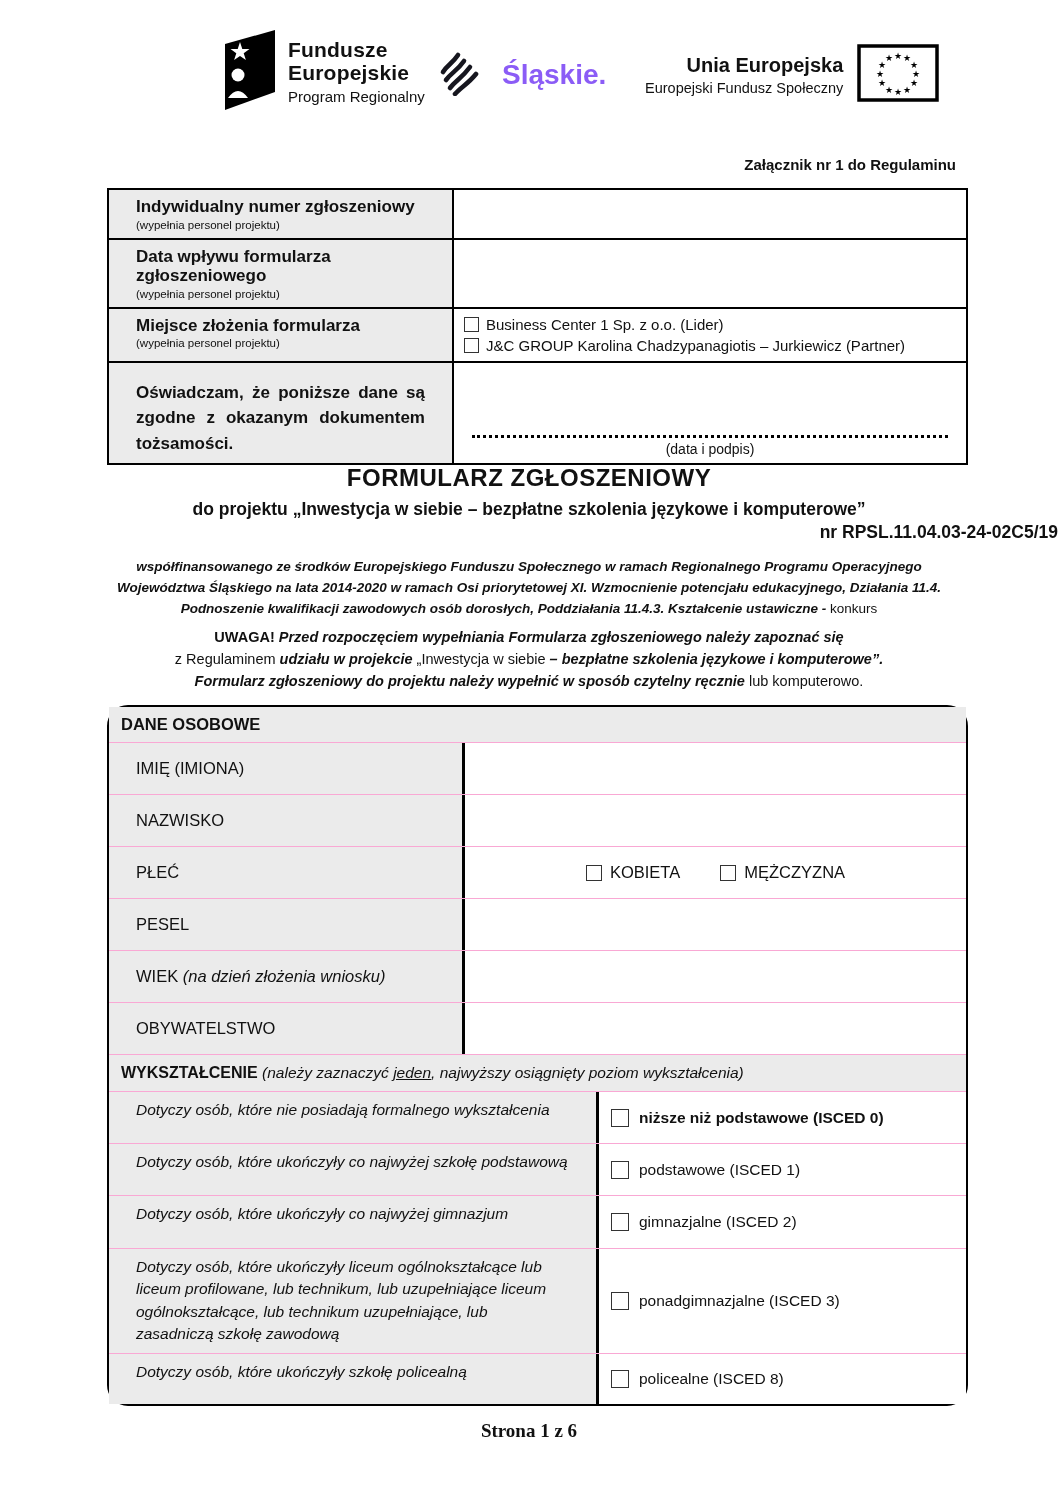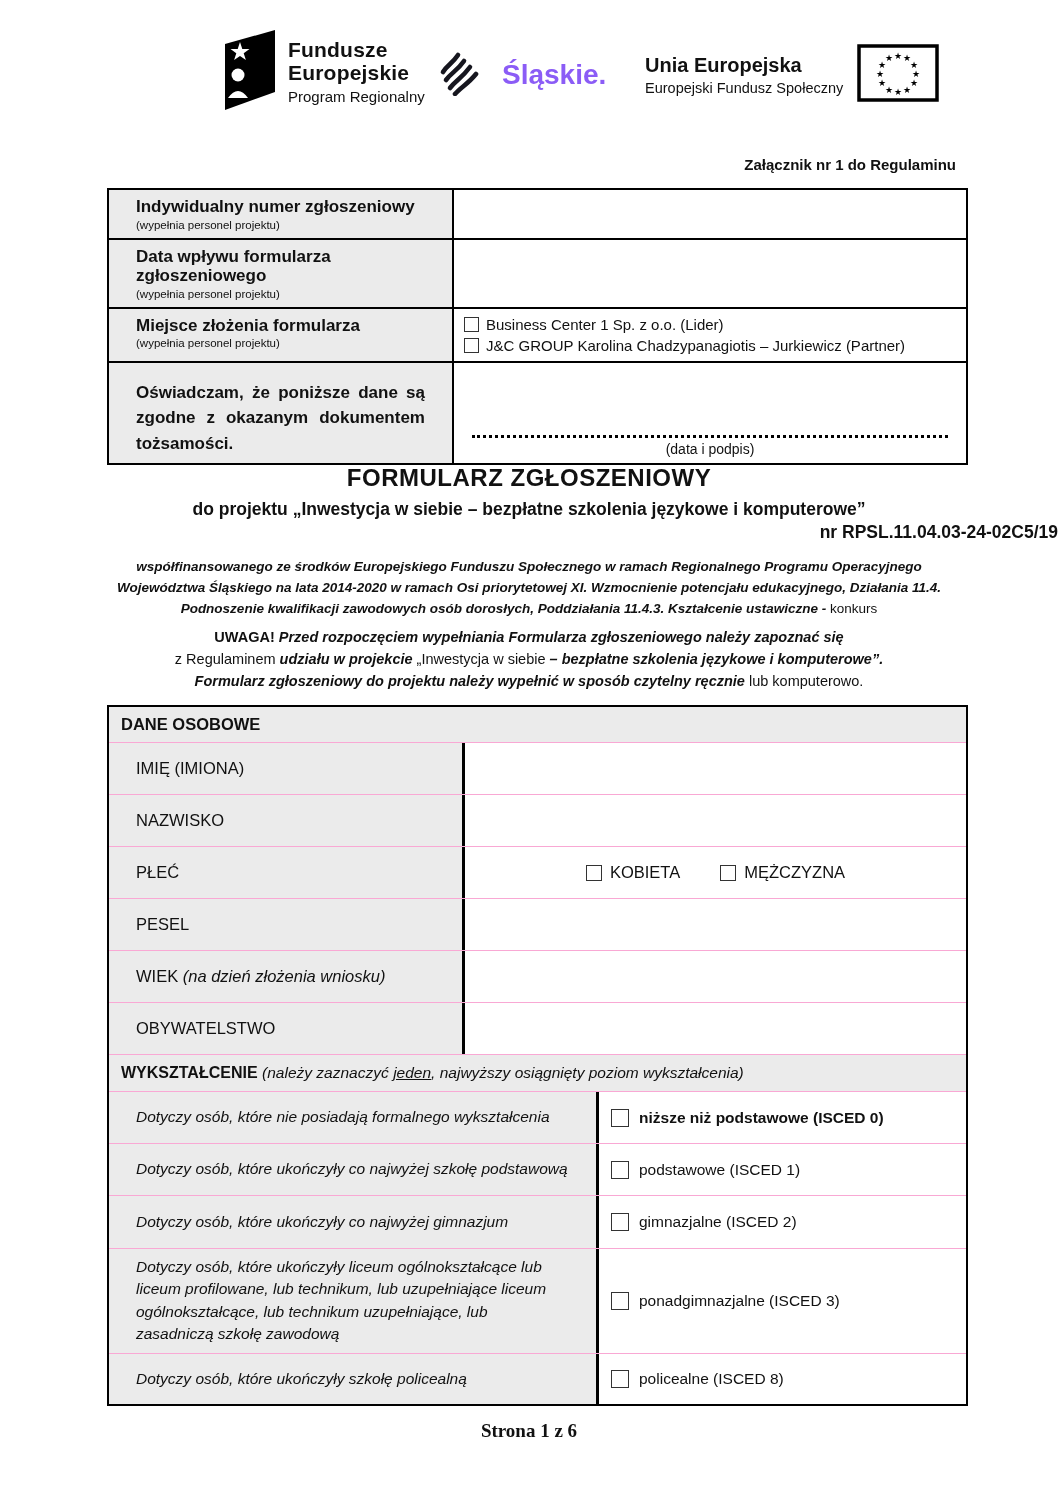--- a/index.html
+++ b/index.html
@@ -7,21 +7,21 @@
   .page { position:relative; width:1058px; height:1497px; margin:0 auto; background:#ffffff; overflow:hidden; }
 
   
   .logo-block { position:absolute; display:flex; align-items:center; }
   .fe-logo { left:222px; top:28px; gap:10px; }
   .fe-text .l1, .fe-text .l2 { font-size:21px; font-weight:700; line-height:1.08; letter-spacing:.2px; }
   .fe-text .l3 { font-size:15px; margin-top:4px; }
   .sl-logo { left:438px; top:50px; gap:12px; }
   .sl-name { font-size:28px; font-weight:700; color:#8b5cf6; }
   .ue-logo { left:645px; top:44px; gap:14px; }
-  .ue-text { text-align:left; }
+  .ue-text { text-align:right; }
   .ue-text .l1 { font-size:20px; font-weight:700; }
   .ue-text .l2 { font-size:14.5px; margin-top:3px; }
 
   .attachment-note { position:absolute; top:156px; right:102px; font-size:15px; font-weight:700; }
 
   
   .tbl { position:absolute; left:107px; width:861px; border:2px solid #000; background:#fff; }
   .trow { display:flex; border-top:2px solid #000; }
   .trow:first-child { border-top:none; }
   .cell-l { background:#ebebeb; border-right:2px solid #000; padding:7px 27px; }
@@ -53,35 +53,35 @@
   .title-number { position:absolute; top:522px; left:0; width:100%; text-align:right; font-size:17.5px; font-weight:700; }
 
   .financing { position:absolute; top:557px; left:50%; transform:translateX(-50%); width:842px; text-align:center; font-size:13.5px; font-weight:700; font-style:italic; line-height:1.55; }
   .financing .plain { font-style:normal; font-weight:400; }
 
   .warning { position:absolute; top:627px; left:0; width:100%; text-align:center; font-size:14.5px; line-height:1.5; }
   .bi { font-weight:700; font-style:italic; }
   .b { font-weight:700; }
 
   
-  .main-tbl { top:705px; }
+  .main-tbl { top:705px;border-radius:21px; }
   .main-tbl .trow { border-top:1px solid #f9a8d4; }
   .main-tbl .trow:first-child { border-top:none; }
   .sec-hdr { background:#ebebeb; padding:8px 12px; font-size:16.5px; font-weight:700; }
   .field-row .cell-l { width:356px; border-right:3px solid #000; display:flex; align-items:center; }
   .field-lbl { font-size:16.5px; }
   .field-note { font-style:italic; }
   .frow { min-height:52px; }
   .plec-opts { display:flex; align-items:center; justify-content:center; gap:40px; height:100%; font-size:16.5px; }
   .plec-opt { display:flex; align-items:center; }
 
   .edu-hdr { font-size:16px; padding:9px 12px; }
   .edu-hdr .it { font-weight:400; font-style:italic; font-size:15.5px; }
   .edu-hdr .u { text-decoration:underline; }
-  .edu-row .cell-l { width:490px; border-right:3px solid #000; display:flex; align-items:center; }
+  .edu-row .cell-l { width:490px; border-right:3px solid #000; display:flex; align-items:flex-start; }
   .edu-cond { font-style:italic; font-size:15.5px; line-height:1.45; }
   .edu-opt { display:flex; align-items:center; padding:6px 12px; font-size:15.5px; height:100%; }
   .erow1 { min-height:52px; } .erow2 { min-height:52px; } .erow3 { min-height:53px; }
   .erow4 { min-height:95px; } .erow5 { min-height:51px; }
   .opt-bold { font-weight:700; }
 
   .page-footer { position:absolute; top:1420px; left:0; width:100%; text-align:center; font-family:"Liberation Serif", serif; font-size:19px; font-weight:700; }
 </style>
 </head>
 <body>

